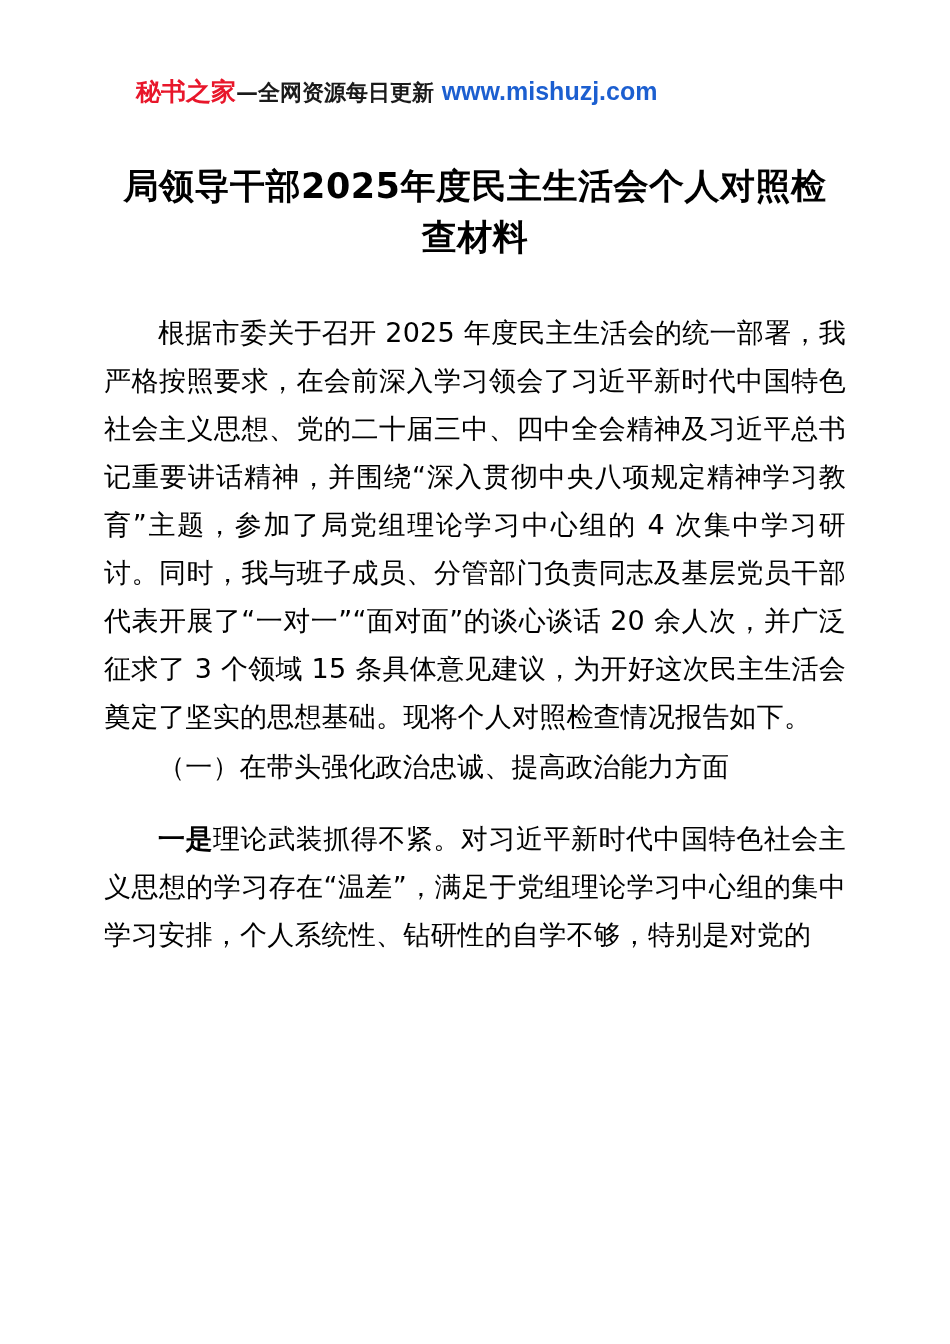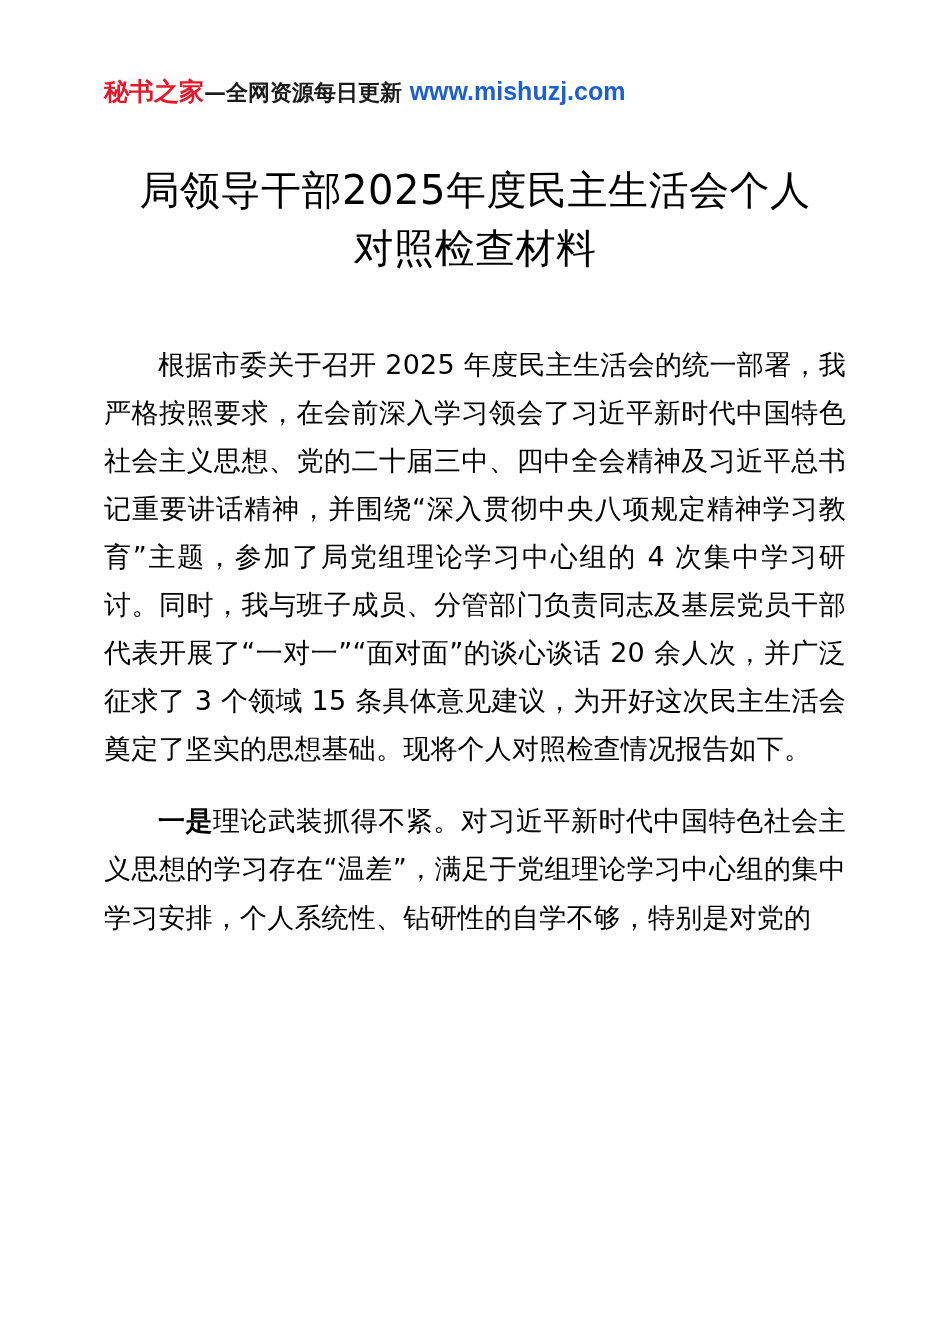--- a/index.html
+++ b/index.html
@@ -23,20 +23,21 @@
     position: relative;
   }
   
   .header-line {
     font-size: 25px;
     font-weight: bold;
     line-height: 1.2;
     margin-bottom: 54px;
     white-space: nowrap;
     letter-spacing: 0px;
+    margin-left: 32px;
   }
   .header-brand {
     color: #e8162a;
     font-family: "DejaVu Sans", "Liberation Sans", sans-serif;
     font-weight: bold;
     font-size: 25px;
   }
   .header-mid {
     color: #1a1a1a;
     font-family: "DejaVu Sans", "Liberation Sans", sans-serif;
@@ -45,25 +46,25 @@
   }
   .header-url {
     color: #1c5fd0;
     font-family: "Liberation Sans", "DejaVu Sans", sans-serif;
     font-weight: bold;
     font-size: 25px;
   }
   
   .doc-title {
     font-family: "DejaVu Sans", "Liberation Sans", sans-serif;
-    font-weight: normal;
-    font-size: 40px;
+    font-weight: bold;
+    font-size: 35px;
     line-height: 1.45;
     text-align: center;
-    margin: 0 0 64px 0;
+    margin: 0 0 46px 0;
     letter-spacing: 0.5px;
     padding: 0 18px;
   }
   
   p.body-para {
     font-family: "DejaVu Sans", "Liberation Sans", sans-serif;
     font-size: 27px;
     line-height: 1.78;
     margin: 0 0 2px 0;
     text-align: justify;
@@ -87,16 +88,17 @@
   <div class="header-line">
     <span class="header-brand">秘书之家</span><span class="header-mid">—全网资源每日更新 </span><span class="header-url">www.mishuzj.com</span>
   </div>
 
   <h1 class="doc-title">局领导干部2025年度民主生活会个人对照检查材料</h1>
 
   <p class="body-para">根据市委关于召开 2025 年度民主生活会的统一部署，我严格按照要求，在会前深入学习领会了习近平新时代中国特色社会主义思想、党的二十届三中、四中全会精神及习近平总书记重要讲话精神，并围绕“深入贯彻中央八项规定精神学习教育”主题，参加了局党组理论学习中心组的 4 次集中学习研讨。同时，我与班子成员、分管部门负责同志及基层党员干部代表开展了“一对一”“面对面”的谈心谈话 20 余人次，并广泛征求了 3 个领域 15 条具体意见建议，为开好这次民主生活会奠定了坚实的思想基础。现将个人对照检查情况报告如下。</p>
 
 
 
+  <p class="body-para">（一）在带头强化政治忠诚、提高政治能力方面</p>
 
   <p class="body-para tight"><span class="bold-lead">一是</span><span>理论武装抓得不紧。对习近平新时代中国特色社会主义思想的学习存在“温差”，满足于党组理论学习中心组的集中学习安排，个人系统性、钻研性的自学不够，特别是对党的</span></p>
 
 </div>
 
 </body></html>

